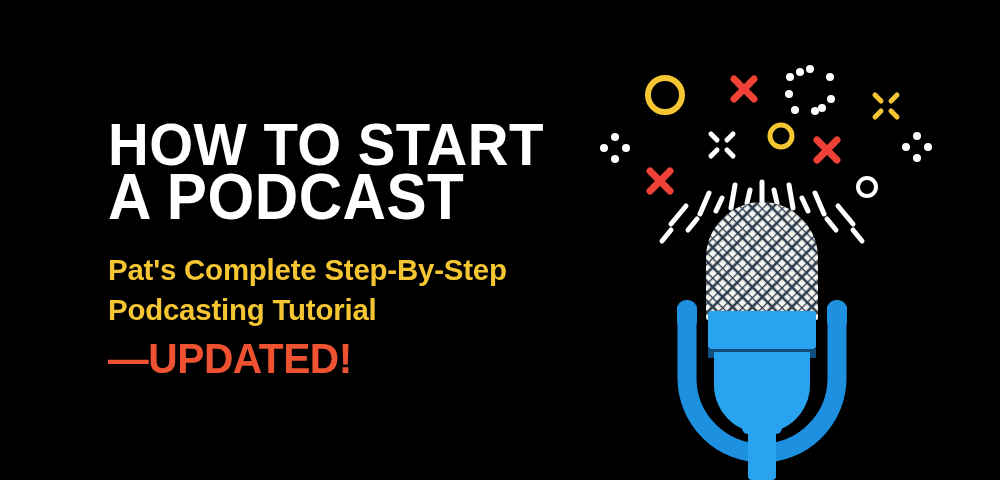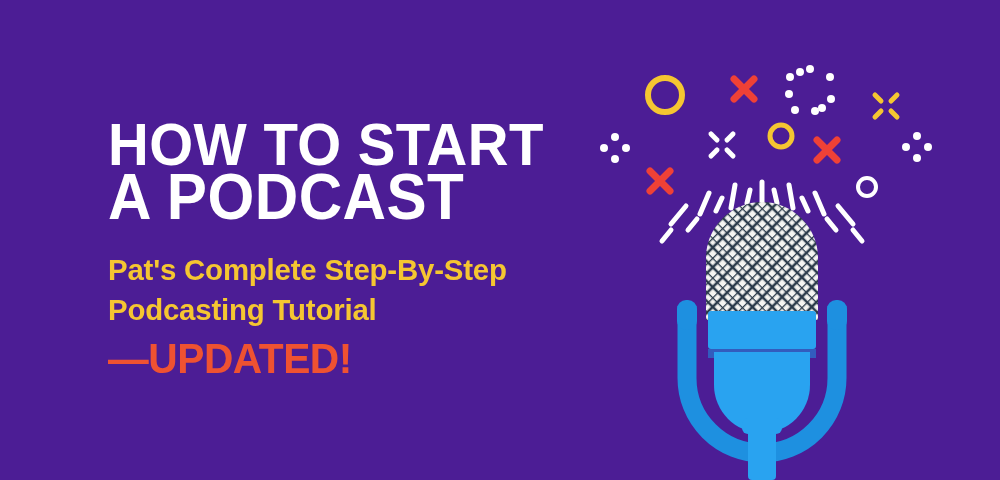--- a/index.html
+++ b/index.html
@@ -60,21 +60,21 @@
     transform-origin: left center;
   }
 
   
   #art { position: absolute; left: 0; top: 0; width: 1000px; height: 480px; }
   #art svg { display: block; }
 </style>
 </head>
 <body>
 
-<div id="banner" style="background: #4c1d95;">
+<div id="banner" style="background: #000000;">
 
   <div id="art">
     <svg width="1000" height="480" viewBox="0 0 1000 480" xmlns="http://www.w3.org/2000/svg">
       <defs>
         <pattern id="meshpat" width="14" height="14" patternUnits="userSpaceOnUse" patternTransform="rotate(45)">
           <rect width="14" height="14" fill="#f5f5f2"></rect>
           <path d="M0 0 V14 M7 0 V14" stroke="#2a3a4a" stroke-width="2.6"></path>
           <path d="M0 0 H14 M0 7 H14" stroke="#2a3a4a" stroke-width="2.6"></path>
         </pattern>
         <clipPath id="headclip">

